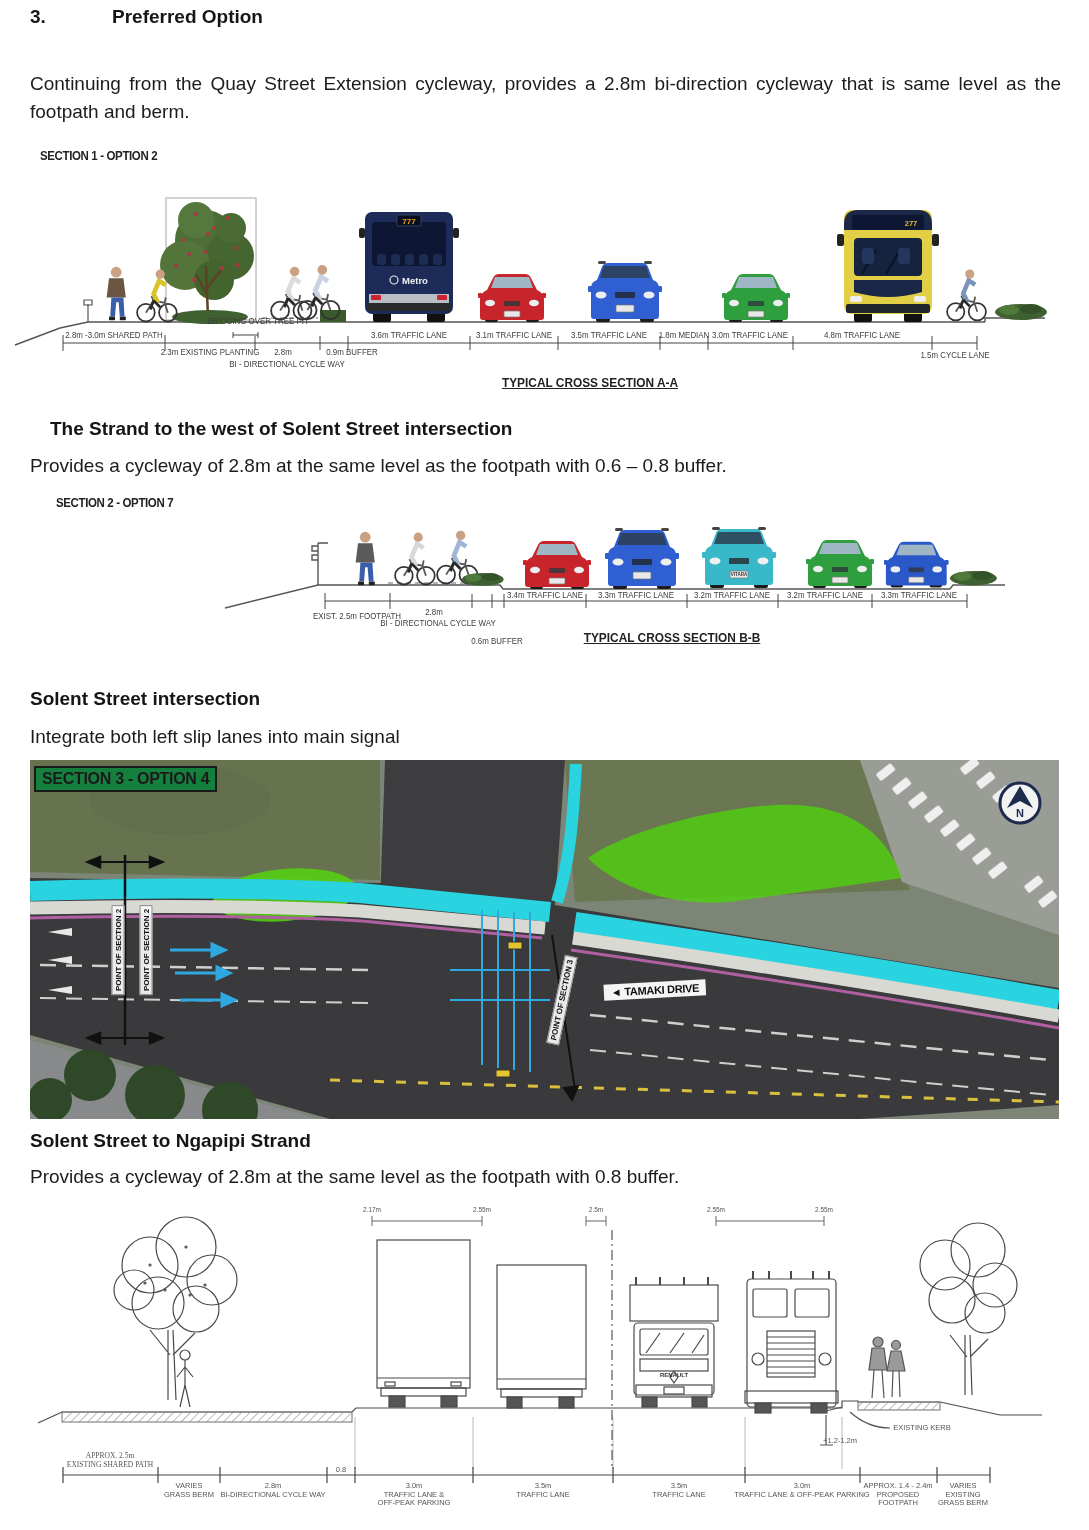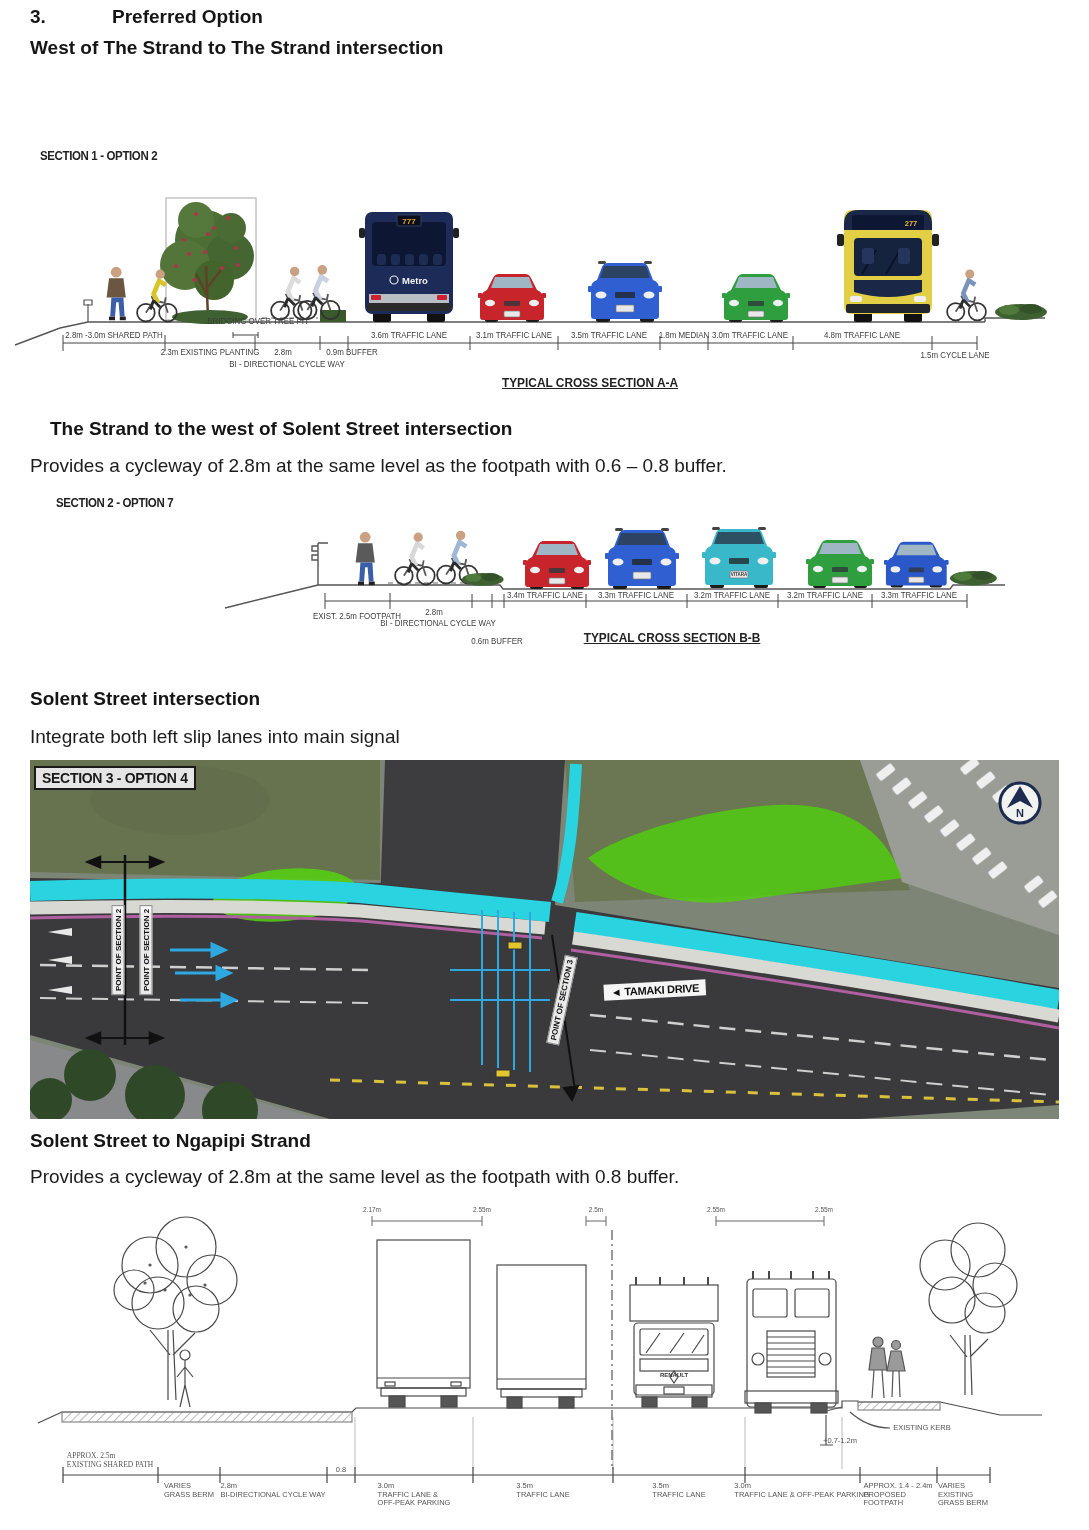--- a/index.html
+++ b/index.html
@@ -9,43 +9,43 @@
   .h1 .num{display:inline-block;width:82px;}
   .h2{position:absolute;left:30px;font-size:19px;font-weight:bold;color:#151515;}
   .para{position:absolute;left:30px;width:1031px;font-size:19px;line-height:27.5px;
         text-align:justify;color:#1c1c1c;}
   .figlabel{position:absolute;font-size:12.5px;font-weight:bold;color:#222;
         letter-spacing:-0.4px;transform:scaleX(.92);transform-origin:left;white-space:nowrap;}
   .caption{position:absolute;font-size:12.5px;font-weight:bold;color:#222;text-decoration:underline;
         transform:translateX(-50%) scaleX(.95);white-space:nowrap;}
   .dim{position:absolute;font-size:9px;color:#3d3d3d;white-space:nowrap;
         transform:translateX(-50%) scaleX(.88);}
-  .dim3{position:absolute;font-size:7.5px;line-height:8.5px;color:#555;text-align:left;
+  .dim3{position:absolute;font-size:7.5px;line-height:8.5px;color:#555;text-align:center;
         transform:translateX(-50%);white-space:nowrap;}
   .dim3 span{display:block;}
-  .map-badge{position:absolute;background:#e5e5e5;border:2px solid #1a1a1a;color:#1a1a1a;
-        font-size:14px;font-weight:bold;padding:2px 6px;letter-spacing:-0.3px;z-index:5;}
+  .map-badge{position:absolute;background:#15803d;border:2px solid #1a1a1a;color:#1a1a1a;
+        font-size:16px;font-weight:bold;padding:2px 6px;letter-spacing:-0.3px;z-index:5;}
   .vlabel{position:absolute;background:rgba(250,250,250,.92);border:1px solid #888;color:#111;
         font-size:8px;font-weight:bold;padding:1px 3px;white-space:nowrap;z-index:5;
         transform:translate(-50%,-50%) rotate(-90deg);}
   .vlabel.diag{transform:translate(-50%,-50%) rotate(-78deg);}
   .road-label{position:absolute;background:rgba(255,255,255,.95);color:#111;font-size:11px;
         font-weight:bold;padding:2px 7px;white-space:nowrap;z-index:5;letter-spacing:-0.3px;
         transform:translate(-50%,-50%) rotate(-3deg);}
   svg{position:absolute;}
 </style>
 </head>
 <body>
 
 <div class="page">
 
   <div class="h1" style="top:6px;">
     <span class="num">3.</span><span>Preferred Option</span>
   </div>
-  <div class="h2" style="top:37px;">West of The Strand to The Strand intersection</div>
+  <div class="para" style="top:70px;">Continuing from the Quay Street Extension cycleway, provides a 2.8m bi-direction cycleway that is same level as the footpath and berm.</div>
   <div class="figlabel" style="left:40px;top:149px;">SECTION 1 - OPTION 2</div>
 
   <svg style="left:0;top:170px;" width="1089" height="210" viewBox="0 0 1089 210">
     <defs>
       <g id="ped">
         <circle cx="11" cy="6" r="4.5" fill="#caa183"></circle>
         <path d="M5,11 h12 l2,16 h-16 z" fill="currentColor"></path>
         <path d="M7,27 l-1,16 h4 l1,-12 h2 l1,12 h4 l-1,-16 z" fill="#3a5ea8"></path>
         <rect x="5" y="43" width="5" height="3" fill="#222"></rect>
           <rect x="14" y="43" width="5" height="3" fill="#222"></rect>
@@ -497,21 +497,21 @@
     <text x="674" y="182" font-size="6" font-weight="bold" fill="#333" text-anchor="middle">RENAULT</text>
   </svg>
 
   <div class="dim3" style="left:372px;top:1206px;font-size:6.5px;">2.17m</div>
   <div class="dim3" style="left:482px;top:1206px;font-size:6.5px;">2.55m</div>
   <div class="dim3" style="left:596px;top:1206px;font-size:6.5px;">2.5m</div>
   <div class="dim3" style="left:716px;top:1206px;font-size:6.5px;">2.55m</div>
   <div class="dim3" style="left:824px;top:1206px;font-size:6.5px;">2.55m</div>
 
   <div class="dim3" style="left:922px;top:1424px;">EXISTING KERB</div>
-  <div class="dim3" style="left:840px;top:1437px;">+0.7-1.2m</div>
+  <div class="dim3" style="left:840px;top:1437px;">+1.2-1.2m</div>
 
   <div class="dim3" style="left:110px;top:1452px;font-family:Liberation Serif, serif;">
     <span>APPROX. 2.5m</span>
       <span>EXISTING SHARED PATH</span>
     </div>
   <div class="dim3" style="left:189px;top:1482px;">
     <span>VARIES</span>
       <span>GRASS BERM</span>
     </div>
   <div class="dim3" style="left:273px;top:1482px;">

